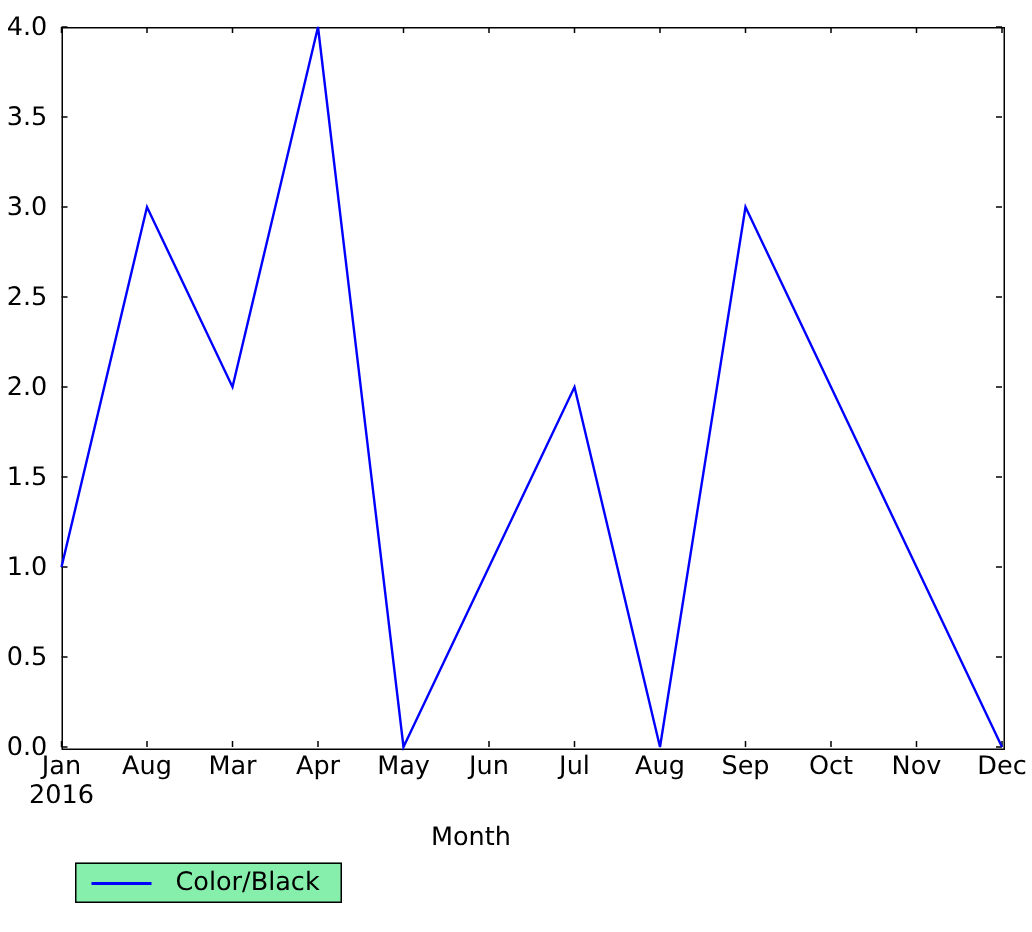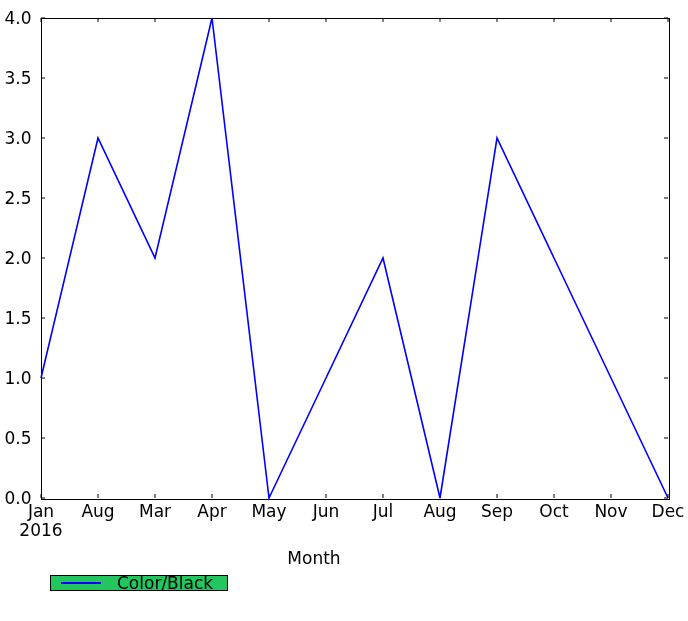--- a/index.html
+++ b/index.html
@@ -96,23 +96,23 @@
     text-align: center;
     font-size: 17px;
     line-height: 20px;
   }
 
   
   #legend {
     position: absolute;
     left: 50px;
     top: 575px;
-    height: 16px;
+    height: 27px;
     border: 1px solid #000000;
-    background: #22c55e;
+    background: #86efac;
     display: flex;
     align-items: center;
     padding: 0 10px 0 10px;
     box-sizing: border-box;
   }
   #legend-line-sample {
     width: 40px;
     height: 2px;
     background: #0000ff;
     margin-right: 16px;

